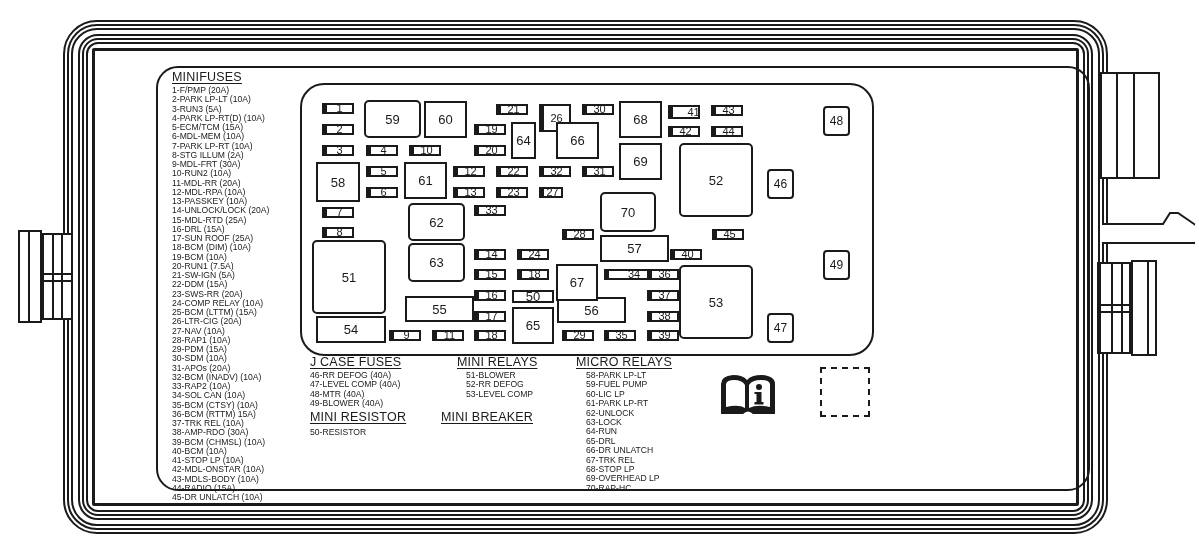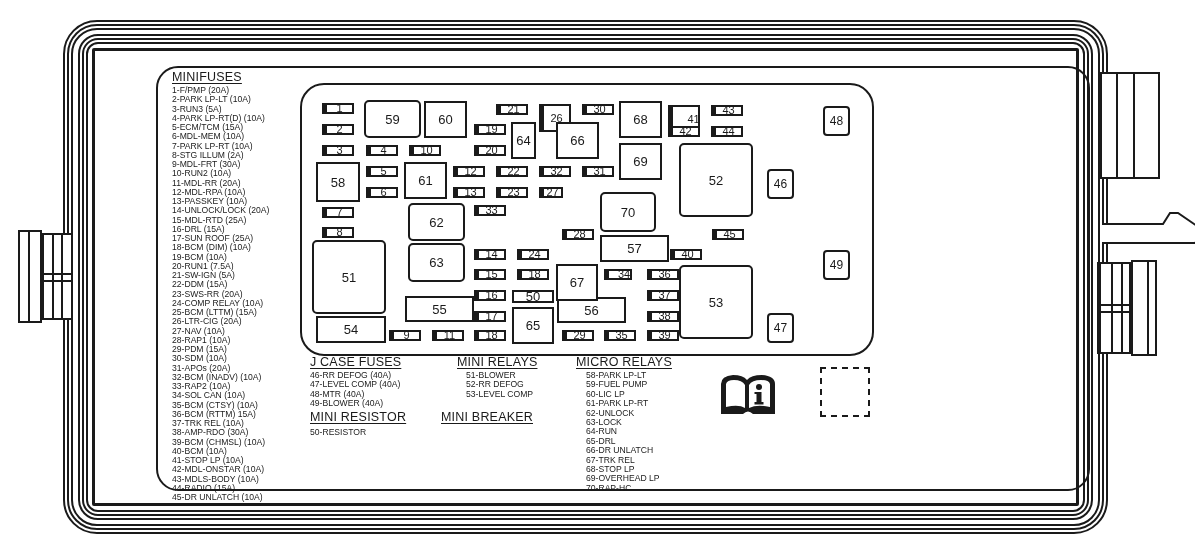--- a/index.html
+++ b/index.html
@@ -96,28 +96,28 @@
     <div class="slot mini" style="left: 517px; top: 249px; width: 32px; height: 11px;">24</div>
     <div class="slot mini" style="left: 517px; top: 269px; width: 32px; height: 11px;">18</div>
     <div class="slot mini" style="left: 539px; top: 104px; width: 32px; height: 28px;">26</div>
     <div class="slot mini" style="left: 539px; top: 187px; width: 24px; height: 11px;">27</div>
     <div class="slot mini" style="left: 562px; top: 229px; width: 32px; height: 11px;">28</div>
     <div class="slot mini" style="left: 562px; top: 330px; width: 32px; height: 11px;">29</div>
     <div class="slot mini" style="left: 582px; top: 104px; width: 32px; height: 11px;">30</div>
     <div class="slot mini" style="left: 582px; top: 166px; width: 32px; height: 11px;">31</div>
     <div class="slot mini" style="left: 539px; top: 166px; width: 32px; height: 11px;">32</div>
     <div class="slot mini" style="left: 474px; top: 205px; width: 32px; height: 11px;">33</div>
-    <div class="slot mini" style="left: 604px; top: 269px; width: 28px; height: 11px; padding-left: 9px;">34</div>
+    <div class="slot mini" style="left: 604px; top: 269px; width: 48px; height: 11px; padding-left: 9px;">34</div>
     <div class="slot mini" style="left: 604px; top: 330px; width: 32px; height: 11px;">35</div>
     <div class="slot mini" style="left: 647px; top: 269px; width: 32px; height: 11px;">36</div>
     <div class="slot mini" style="left: 647px; top: 290px; width: 32px; height: 11px;">37</div>
     <div class="slot mini" style="left: 647px; top: 311px; width: 32px; height: 11px;">38</div>
     <div class="slot mini" style="left: 647px; top: 330px; width: 32px; height: 11px;">39</div>
     <div class="slot mini" style="left: 670px; top: 249px; width: 32px; height: 11px;">40</div>
-    <div class="slot mini" style="left: 668px; top: 105px; width: 32px; height: 29px; padding-left: 16px;">41</div>
+    <div class="slot mini" style="left: 668px; top: 105px; width: 32px; height: 14px; padding-left: 16px;">41</div>
     <div class="slot mini" style="left: 668px; top: 126px; width: 32px; height: 11px;">42</div>
     <div class="slot mini" style="left: 711px; top: 105px; width: 32px; height: 11px;">43</div>
     <div class="slot mini" style="left: 711px; top: 126px; width: 32px; height: 11px;">44</div>
     <div class="slot mini" style="left: 712px; top: 229px; width: 32px; height: 11px;">45</div>
     <div class="slot jcase" style="left: 767px; top: 169px; width: 27px; height: 30px;">46</div>
     <div class="slot jcase" style="left: 767px; top: 313px; width: 27px; height: 30px;">47</div>
     <div class="slot jcase" style="left: 823px; top: 106px; width: 27px; height: 30px;">48</div>
     <div class="slot jcase" style="left: 823px; top: 250px; width: 27px; height: 30px;">49</div>
     <div class="slot sq" style="left: 512px; top: 290px; width: 42px; height: 13px;">50</div>
     <div class="slot big" style="left: 312px; top: 240px; width: 74px; height: 74px;">51</div>

